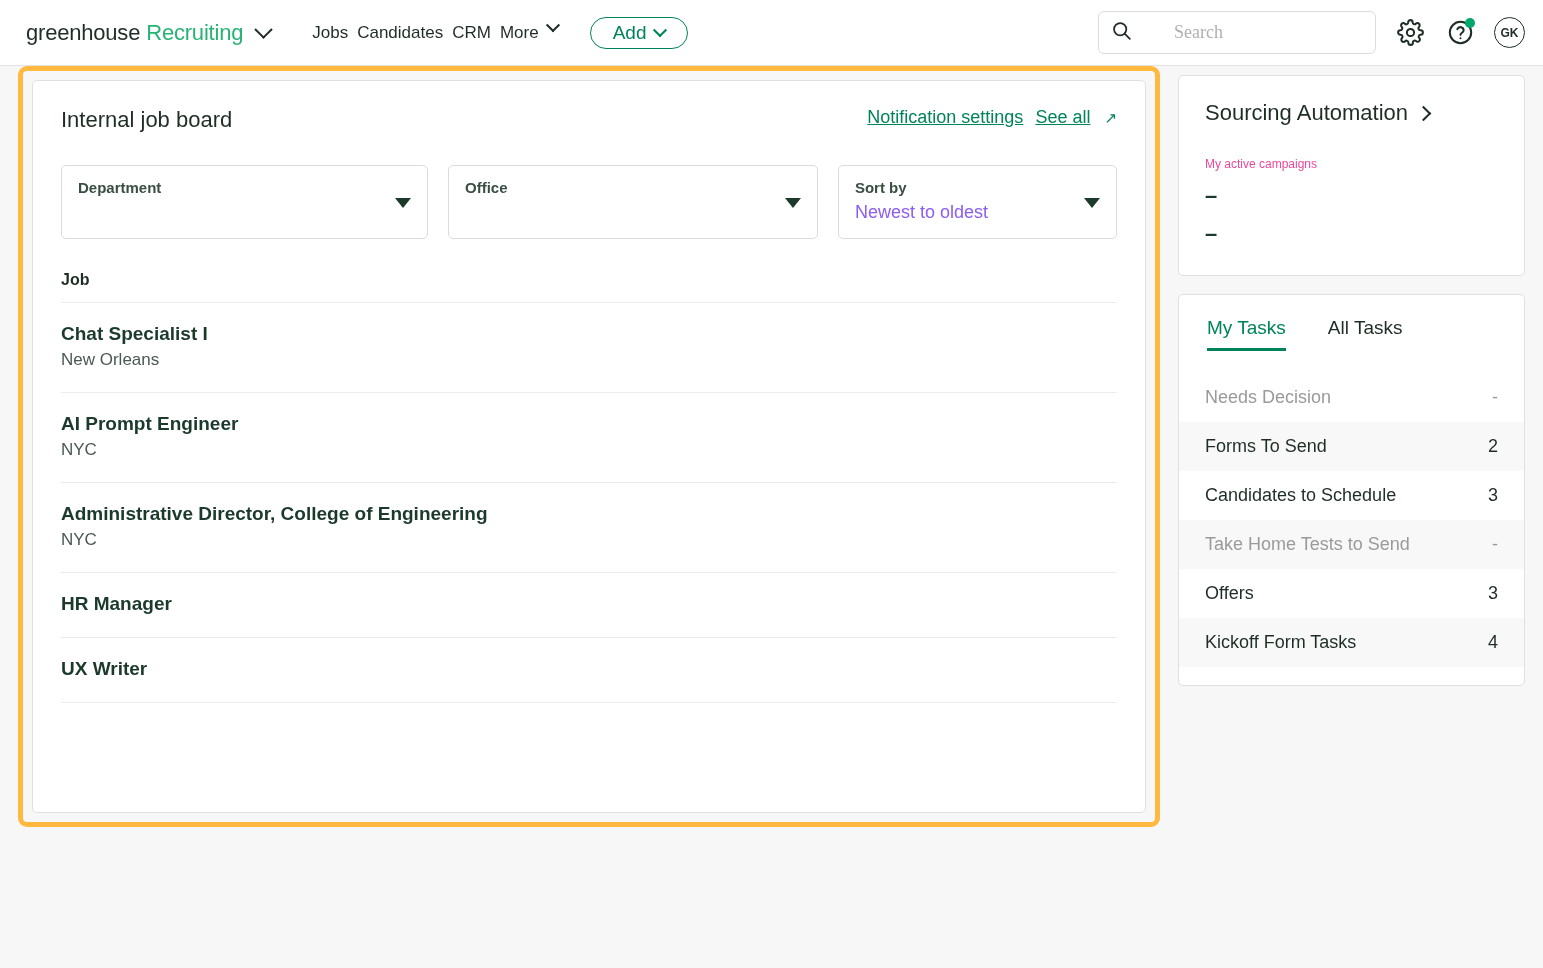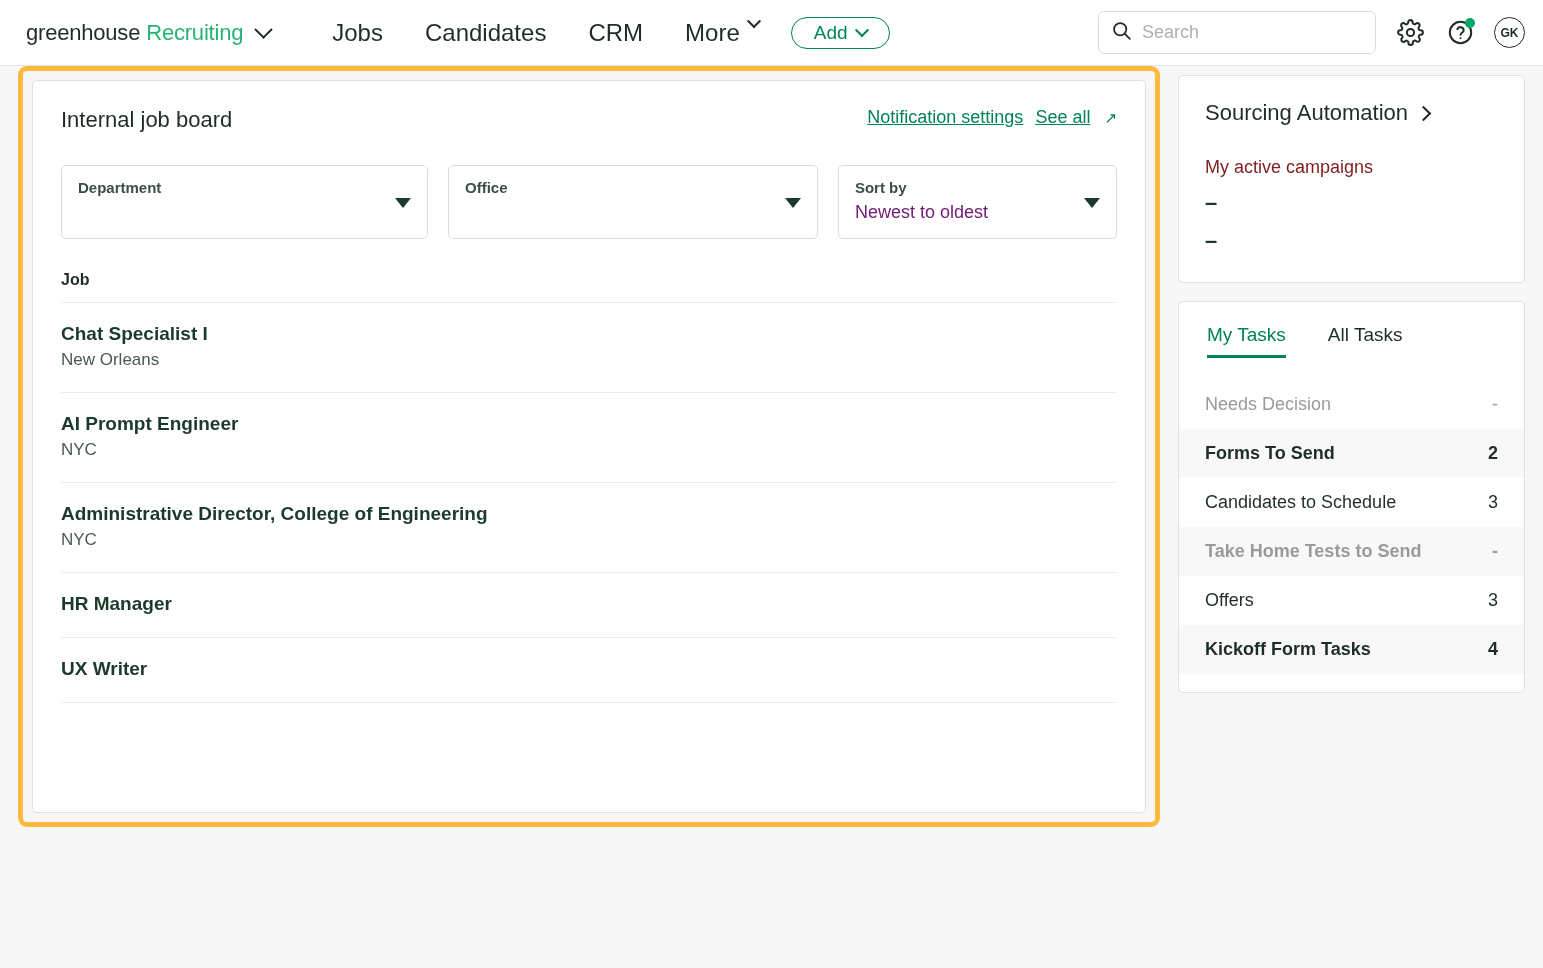--- a/index.html
+++ b/index.html
@@ -34,23 +34,23 @@
     margin-left: 14px;
   }
   .chev.sm {
     width: 10px; height: 10px;
     border-right-width: 2px; border-bottom-width: 2px;
     margin-left: 9px;
   }
   .chev.green { border-color: #00835a; }
 
   .nav {
-    display: flex; align-items: center; gap: 42px;
-    margin-left: 62px;
-    font-size: 24px; color: #1f2e25;
+    display: flex; align-items: center; gap: 9px;
+    margin-left: 42px;
+    font-size: 17px; color: #1f2e25;
   }
   .nav a { color: #1f2e25; text-decoration: none; cursor: pointer; white-space: nowrap; }
   .nav-more { display: flex; align-items: flex-start; }
 
   .add-btn {
     margin-left: 32px;
     height: 32px; padding: 0 22px;
     border: 1.6px solid #00835a; border-radius: 24px;
     background: #fff; color: #00835a;
     font-size: 19px;
@@ -64,22 +64,22 @@
   }
   .search-wrap {
     width: 278px; height: 43px;
     border: 1px solid #dcdcdc; border-radius: 6px;
     display: flex; align-items: center; gap: 10px;
     padding: 0 12px;
     background: #fff;
   }
   .search-input {
     border: 0; outline: none; font-size: 18px; color: #3c3c3c;
-    font-family: Liberation Sans, sans-serif;
-    background: transparent; width: 100%;
+    font-family: Liberation Serif, serif;
+    background: transparent; width: 100%; margin-left: 32px;
   }
   .search-input::placeholder { color: #b0b0b0; }
   .icon-btn {
     width: 32px; height: 32px;
     display: flex; align-items: center; justify-content: center;
     cursor: pointer; position: relative;
   }
   .dot-badge {
     position: absolute; top: 1px; right: 1px;
     width: 10px; height: 10px; border-radius: 50%;
@@ -134,21 +134,21 @@
   .filters { display: flex; gap: 20px; margin-top: 32px; }
   .select {
     height: 74px; border: 1px solid #dcdcdc; border-radius: 5px;
     background: #fff; position: relative; padding: 13px 16px;
     cursor: pointer;
   }
   .select.dept { width: 375px; }
   .select.office { width: 378px; }
   .select.sortby { width: 285px; }
   .sel-label { font-size: 15px; font-weight: 700; color: #3a4f44; }
-  .sel-value { font-size: 18px; color: #701a75; margin-top: 6px; }
+  .sel-value { font-size: 18px; color: #8b5cf6; margin-top: 6px; }
   .caret {
     position: absolute; right: 16px; top: 50%;
     width: 0; height: 0; margin-top: -4px;
     border-left: 8px solid transparent;
     border-right: 8px solid transparent;
     border-top: 10px solid #1b3a2c;
   }
 
   .col-head {
     margin-top: 32px; padding-bottom: 13px;
@@ -169,38 +169,38 @@
   .sa-card { padding: 24px 26px 28px 26px; }
   .sa-head {
     display: flex; align-items: center; gap: 10px;
     font-size: 22px; color: #1f2e25; cursor: pointer;
   }
   .chev-right {
     width: 11px; height: 11px;
     border-right: 2px solid #1f2e25; border-top: 2px solid #1f2e25;
     transform: rotate(45deg);
   }
-  .sa-metric-label { font-size: 18px; color: #7f1d1d; margin-top: 31px; }
+  .sa-metric-label { font-size: 12px; color: #ec4899; margin-top: 31px; }
   .sa-metric-value { font-size: 22px; font-weight: 700; color: #1b3a2c; margin-top: 12px; }
 
   .tasks-card { padding: 0; overflow: hidden; }
   .tabs { display: flex; gap: 42px; padding: 22px 28px 0 28px; }
   .tab {
     font-size: 19px; padding-bottom: 9px; cursor: pointer;
     color: #1f2e25; border-bottom: 3px solid transparent;
   }
   .tab.active { color: #00835a; border-bottom-color: #00835a; }
   .task-list { margin-top: 22px; padding-bottom: 18px; }
   .task-row {
     display: flex; align-items: center; justify-content: space-between;
     padding: 0 26px; height: 49px;
     font-size: 18px; color: #1f2e25;
     cursor: pointer;
   }
-  .task-row.alt { background: #f8f8f8; font-weight: bold; }
+  .task-row.alt { background: #f8f8f8; }
   .task-row.muted { color: #9a9a9a; }
   .task-count { font-size: 18px; }
 </style>
 </head>
 <body>
 
 <div class="topbar">
 
   <div class="brand">
     <span class="brand-green-house">greenhouse</span>

